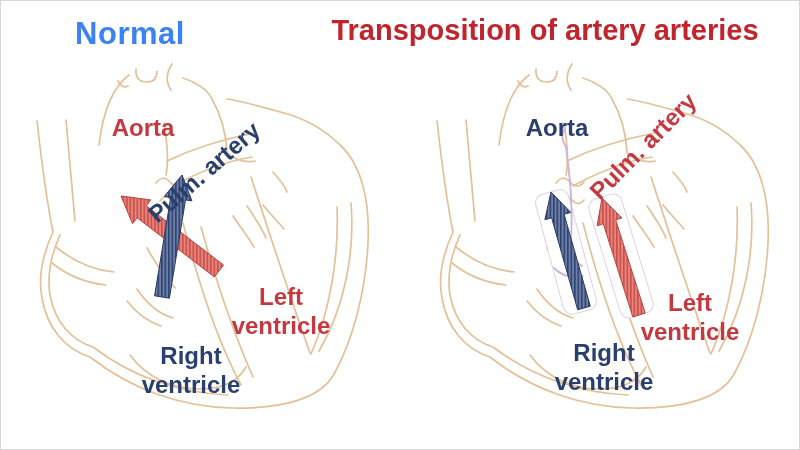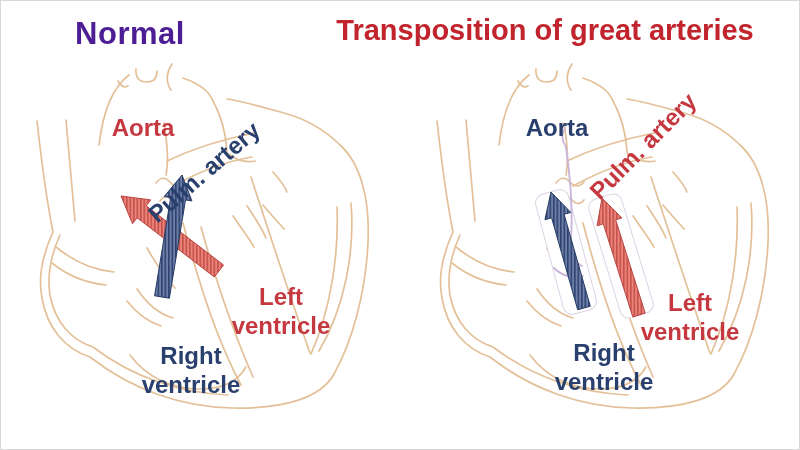--- a/index.html
+++ b/index.html
@@ -80,22 +80,22 @@
     </g>
 
     <g id="arrows">
         <polygon points="223.6,265.0 146.2,205.8 150.8,199.9 121.0,196.0 132.5,223.7 137.1,217.8 214.4,277.0" fill="url(#hatch-red)" stroke="#B8443F" stroke-width="1" stroke-linejoin="round"></polygon>
         <polygon points="169.4,298.2 185.5,199.9 191.9,200.9 182.0,175.0 164.3,196.4 170.7,197.5 154.6,295.8" fill="url(#hatch-blue)" stroke="#253A63" stroke-width="1" stroke-linejoin="round"></polygon>
         <polygon points="590.3,306.2 564.1,214.3 570.8,212.4 551.0,192.0 544.9,219.7 551.6,217.8 577.7,309.8" fill="url(#hatch-blue)" stroke="#253A63" stroke-width="1" stroke-linejoin="round"></polygon>
         <polygon points="645.2,313.0 615.7,219.9 621.9,217.9 602.0,198.0 597.1,225.8 603.3,223.8 632.8,317.0" fill="url(#hatch-red)" stroke="#B8443F" stroke-width="1" stroke-linejoin="round"></polygon>
       </g>
   </svg>
 
-  <div class="title title-normal" style="left: 130px; top: 34px; color: #4c1d95; transform: translate(-50%, -50%) rotate(0deg);">Normal</div>
-  <div class="title title-transposition" style="left: 545px; top: 30px; color: rgb(193, 36, 44); transform: translate(-50%, -50%) rotate(0deg);">Transposition of great arteries</div>
+  <div class="title title-normal" style="left: 130px; top: 34px; color: #3b82f6; transform: translate(-50%, -50%) rotate(0deg);">Normal</div>
+  <div class="title title-transposition" style="left: 545px; top: 30px; color: rgb(193, 36, 44); transform: translate(-50%, -50%) rotate(0deg);">Transposition of artery arteries</div>
 
   <div class="dlabel" style="left: 143px; top: 128px; color: rgb(198, 56, 64); transform: translate(-50%, -50%) rotate(0deg);">Aorta</div>
   <div class="dlabel" style="left: 204px; top: 172px; color: rgb(41, 63, 109); transform: translate(-50%, -50%) rotate(-41deg);">Pulm. artery</div>
   <div class="dlabel" style="left: 281px; top: 311px; color: rgb(198, 56, 64); transform: translate(-50%, -50%) rotate(0deg); white-space: pre-line;">Left
 ventricle</div>
   <div class="dlabel" style="left: 191px; top: 370px; color: rgb(41, 63, 109); transform: translate(-50%, -50%) rotate(0deg); white-space: pre-line;">Right
 ventricle</div>
 
   <div class="dlabel" style="left: 557px; top: 128px; color: rgb(41, 63, 109); transform: translate(-50%, -50%) rotate(0deg);">Aorta</div>
   <div class="dlabel" style="left: 643px; top: 146px; color: rgb(198, 56, 64); transform: translate(-50%, -50%) rotate(-45deg);">Pulm. artery</div>

